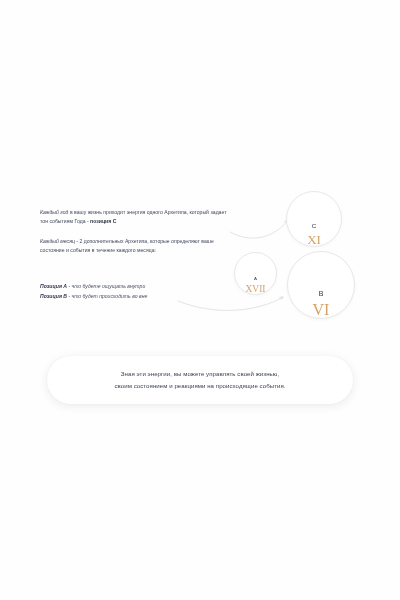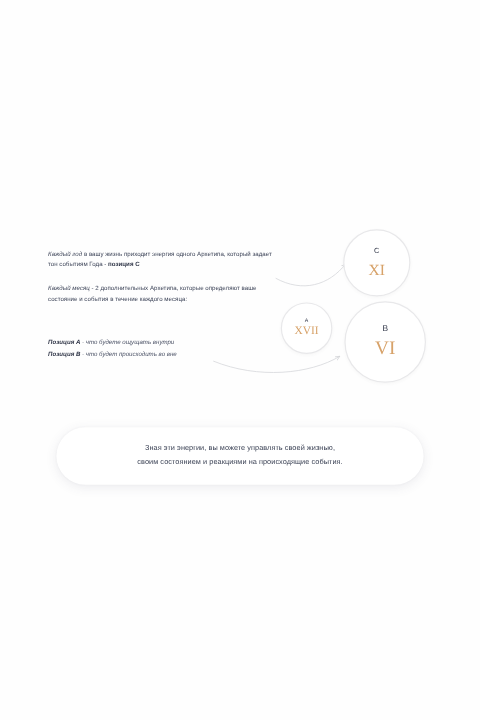--- a/index.html
+++ b/index.html
@@ -67,21 +67,21 @@
   
   .circle {
     position: absolute;
     border-radius: 50%;
     background: #ffffff;
     border: 1px solid #e8e8ea;
     box-shadow: 0 1px 3px rgba(60,60,80,0.045);
     display: flex;
     flex-direction: column;
     align-items: center;
-    justify-content: center;
+    justify-content: flex-end;
   }
   .circle .c-label {
     color: #2f3547;
     font-family: "Liberation Sans", sans-serif;
     line-height: 1;
   }
   .circle .c-num {
     color: #d7a269;
     font-family: "Liberation Serif", serif;
     line-height: 1;

